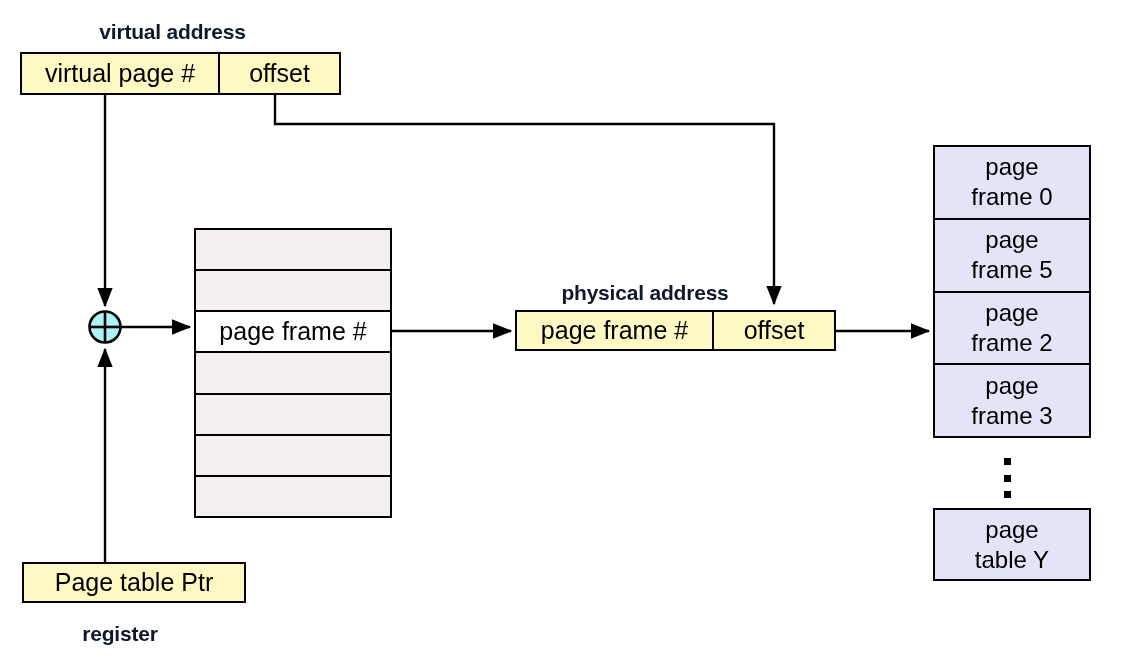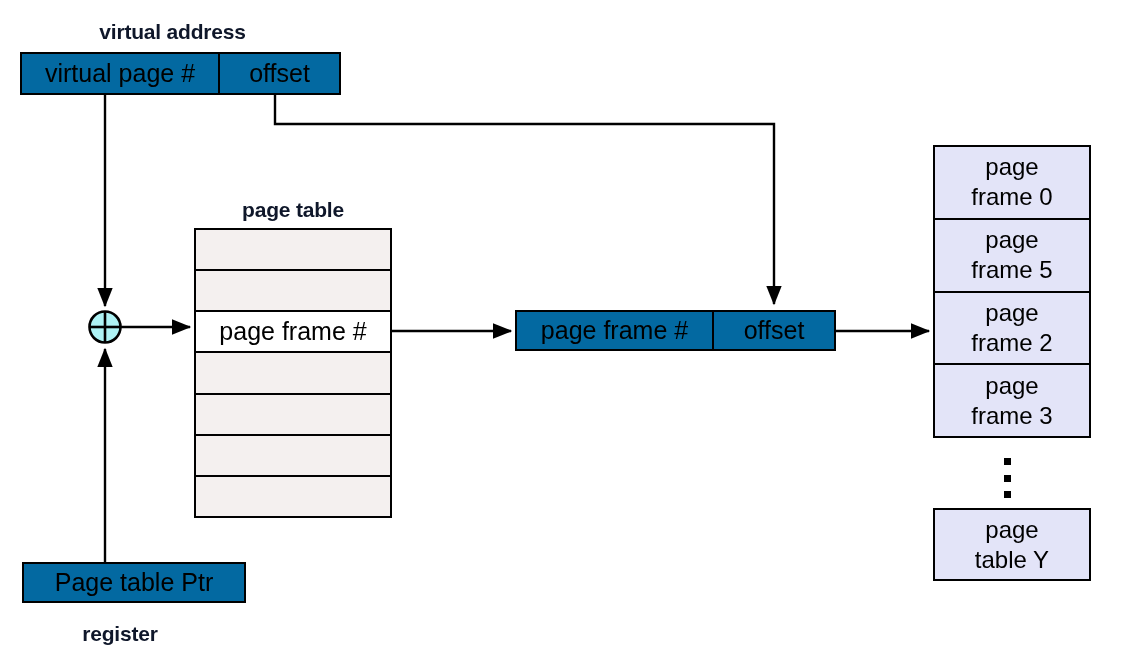--- a/index.html
+++ b/index.html
@@ -22,21 +22,21 @@
     font-size: 21px;
     letter-spacing: -0.2px;
     white-space: nowrap;
     text-align: center;
     line-height: 25px;
   }
   .box {
     position: absolute;
     box-sizing: border-box;
     border: 2px solid #000000;
-    background: #0369a1;
+    background: #fef9c3;
     display: flex;
     align-items: center;
     justify-content: center;
     font-size: 25px;
     color: #000000;
     white-space: nowrap;
   }
   
   #va-box {
     left: 20px; top: 52px; width: 321px; height: 43px;
@@ -165,22 +165,22 @@
     pointer-events: none;
   }
 </style>
 </head>
 <body>
 
 <div id="canvas">
 
   <div class="red-label" style="left:60px; top:19px; width:225px;">virtual address</div>
 
-  <div class="red-label" style="left:203px; top:197px; width:180px;">page table</div>
-
+
+  <div class="red-label" style="left:530px; top:280px; width:230px;">physical address</div>
 
 
   <div class="red-label" style="left:30px; top:621px; width:180px;">register</div>
 
   <div class="box" id="va-box">
     <div id="va-vpn">virtual page #</div>
     <div id="va-off">offset</div>
   </div>
 
   <div id="pt-box">

